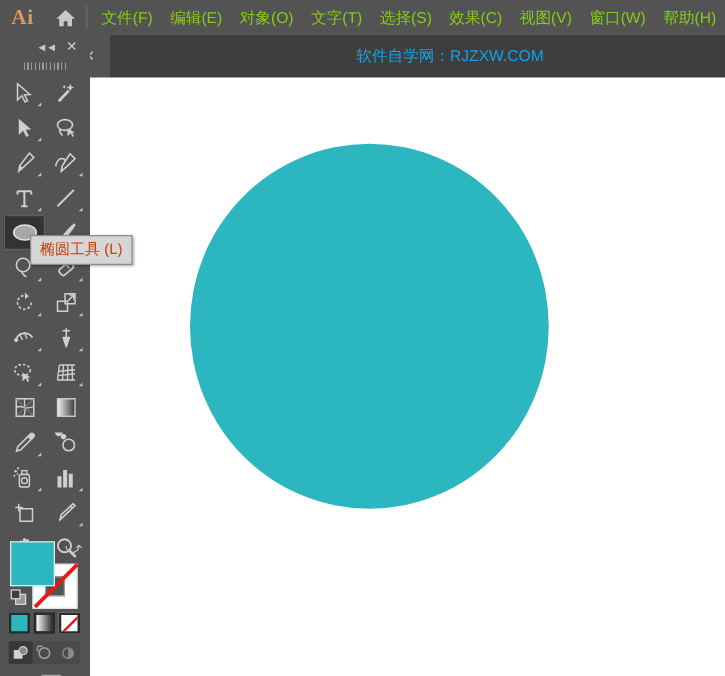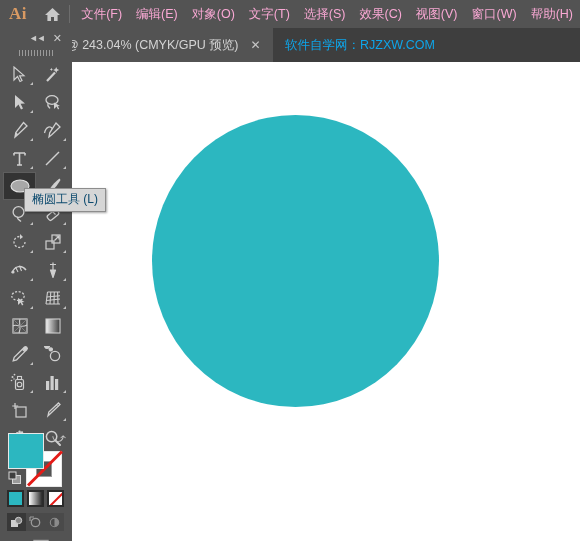--- a/index.html
+++ b/index.html
@@ -43,21 +43,21 @@
   #home-btn {
     width: 34px; height: 28px;
     display: flex; align-items: center; justify-content: center;
   }
   #menu-divider {
     width: 1px; height: 18px;
     background: #6d6d6d;
     margin: 0 4px 0 1px;
   }
   .menu-item {
-    color: #f9a8d4;
+    color: #84cc16;
     font-size: 12.5px;
     padding: 4px 7px;
     white-space: nowrap;
     line-height: 1;
   }
 
   
   #tabbar {
     position: absolute;
     left: 0; top: 28px;
@@ -167,21 +167,21 @@
     border-bottom: 3px solid #c0c0c0;
   }
   .tool-cell svg { display:block; }
 
   
   #tooltip {
     position: absolute;
     left: 24px; top: 188px;
     background: #d6d6d6;
     border: 1px solid #8d8d8d;
-    color: #0c4a6e;
+    color: #c2410c;
     font-size: 12px;
     padding: 2px 7px 3px 7px;
     white-space: nowrap;
     z-index: 40;
     box-shadow: 1px 1px 2px rgba(0,0,0,.35);
   }
 
   
   #color-area {
     position: absolute;
@@ -320,21 +320,20 @@
     <div class="menu-item">文字(T)</div>
     <div class="menu-item">选择(S)</div>
     <div class="menu-item">效果(C)</div>
     <div class="menu-item">视图(V)</div>
     <div class="menu-item">窗口(W)</div>
     <div class="menu-item">帮助(H)</div>
   </div>
 
   <div id="tabbar">
     <div id="doc-tab">
-      <span id="doc-tab-label">@ 243.04% (CMYK/GPU 预览)</span>
       <span id="doc-tab-close">✕</span>
     </div>
     <div id="watermark-tab">
       <span id="watermark-label">软件自学网：RJZXW.COM</span>
     </div>
   </div>
 
   <div id="canvas">
     <div id="shape-circle"></div>
   </div>

